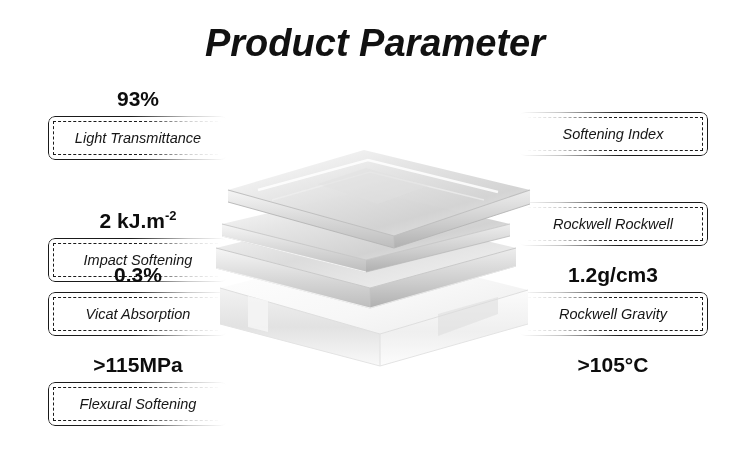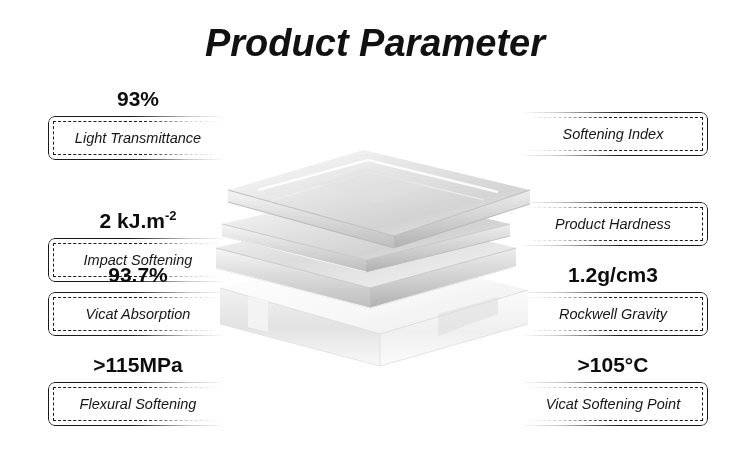--- a/index.html
+++ b/index.html
@@ -153,21 +153,21 @@
   <div class="param left" style="top:172px;margin-top:36px;">
     <div class="param-value"><span>2 kJ.m</span><sup>-2</sup></div>
     <div class="param-box">
       <div class="edge"></div>
       <div class="dashed"></div>
       <div class="param-label">Impact Softening</div>
     </div>
   </div>
 
   <div class="param left" style="top:262px;">
-    <div class="param-value"><span>93.7%</span><sup></sup></div>
+    <div class="param-value"><span>0.3%</span><sup></sup></div>
     <div class="param-box">
       <div class="edge"></div>
       <div class="dashed"></div>
       <div class="param-label">Vicat Absorption</div>
     </div>
   </div>
 
   <div class="param left" style="top:352px;">
     <div class="param-value"><span>&gt;115MPa</span><sup></sup></div>
     <div class="param-box">
@@ -182,40 +182,35 @@
       <div class="edge"></div>
       <div class="dashed"></div>
       <div class="param-label">Softening Index</div>
     </div>
   </div>
 
   <div class="param right" style="top:172px;">
     <div class="param-box">
       <div class="edge"></div>
       <div class="dashed"></div>
-      <div class="param-label">Product Hardness</div>
+      <div class="param-label">Rockwell Rockwell</div>
     </div>
   </div>
 
   <div class="param right" style="top:262px;">
     <div class="param-value"><span>1.2g/cm3</span><sup></sup></div>
     <div class="param-box">
       <div class="edge"></div>
       <div class="dashed"></div>
       <div class="param-label">Rockwell Gravity</div>
     </div>
   </div>
 
   <div class="param right" style="top:352px;">
     <div class="param-value"><span>&gt;105°C</span><sup></sup></div>
-    <div class="param-box">
-      <div class="edge"></div>
-      <div class="dashed"></div>
-      <div class="param-label">Vicat Softening Point</div>
-    </div>
   </div>
 
   <div id="product">
     <svg viewBox="0 0 350 236" xmlns="http://www.w3.org/2000/svg">
       <defs>
         <linearGradient id="gTop" x1="0" y1="0" x2="1" y2="1">
           <stop offset="0%" stop-color="#ffffff"></stop>
           <stop offset="35%" stop-color="#e6e6e6"></stop>
           <stop offset="70%" stop-color="#d2d2d2"></stop>
           <stop offset="100%" stop-color="#efefef"></stop>

